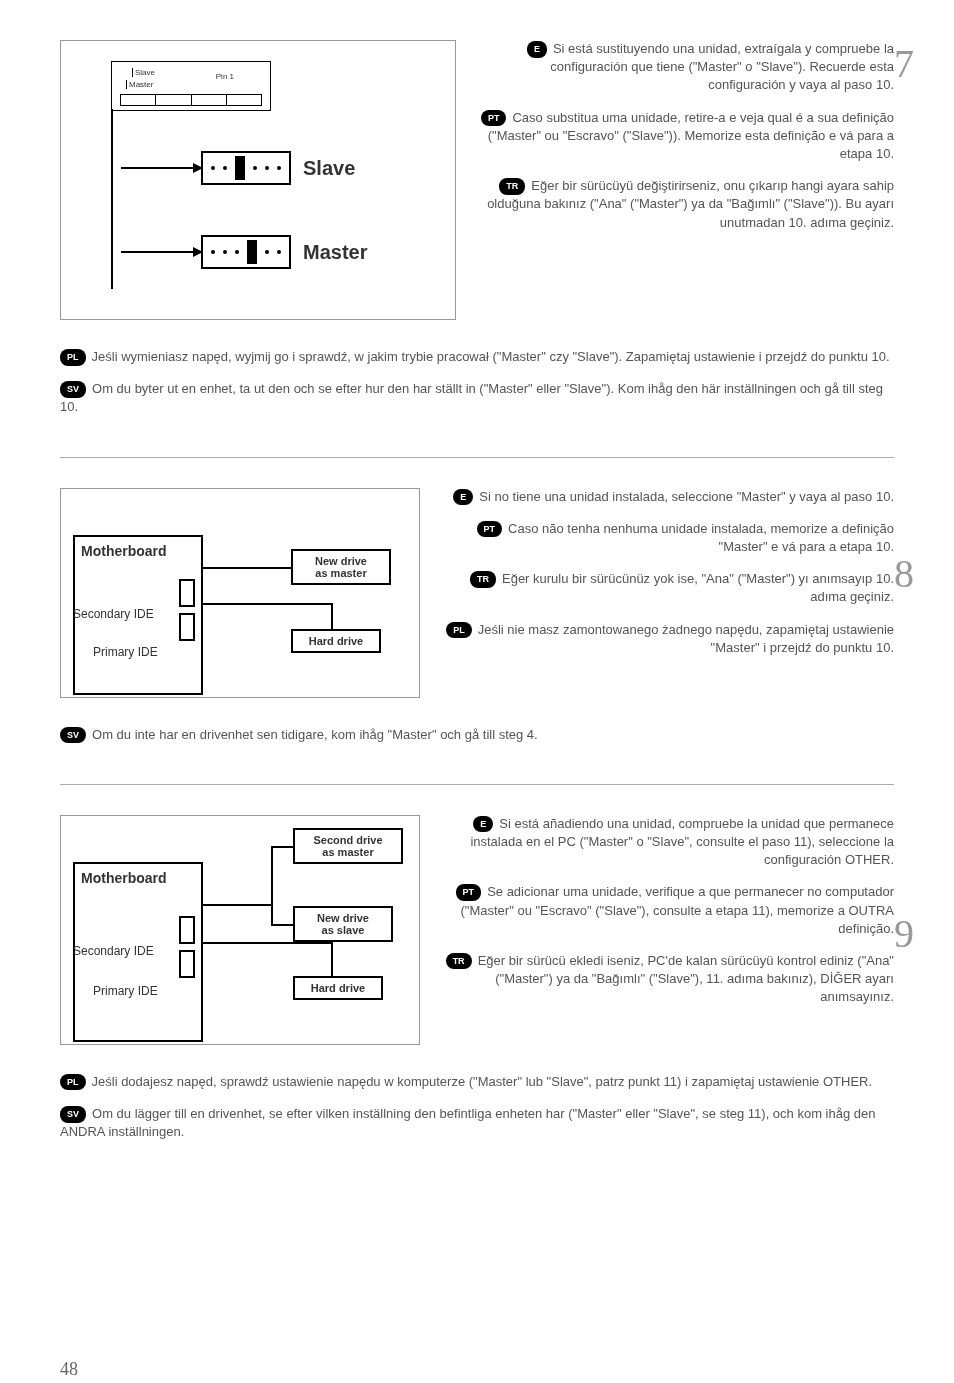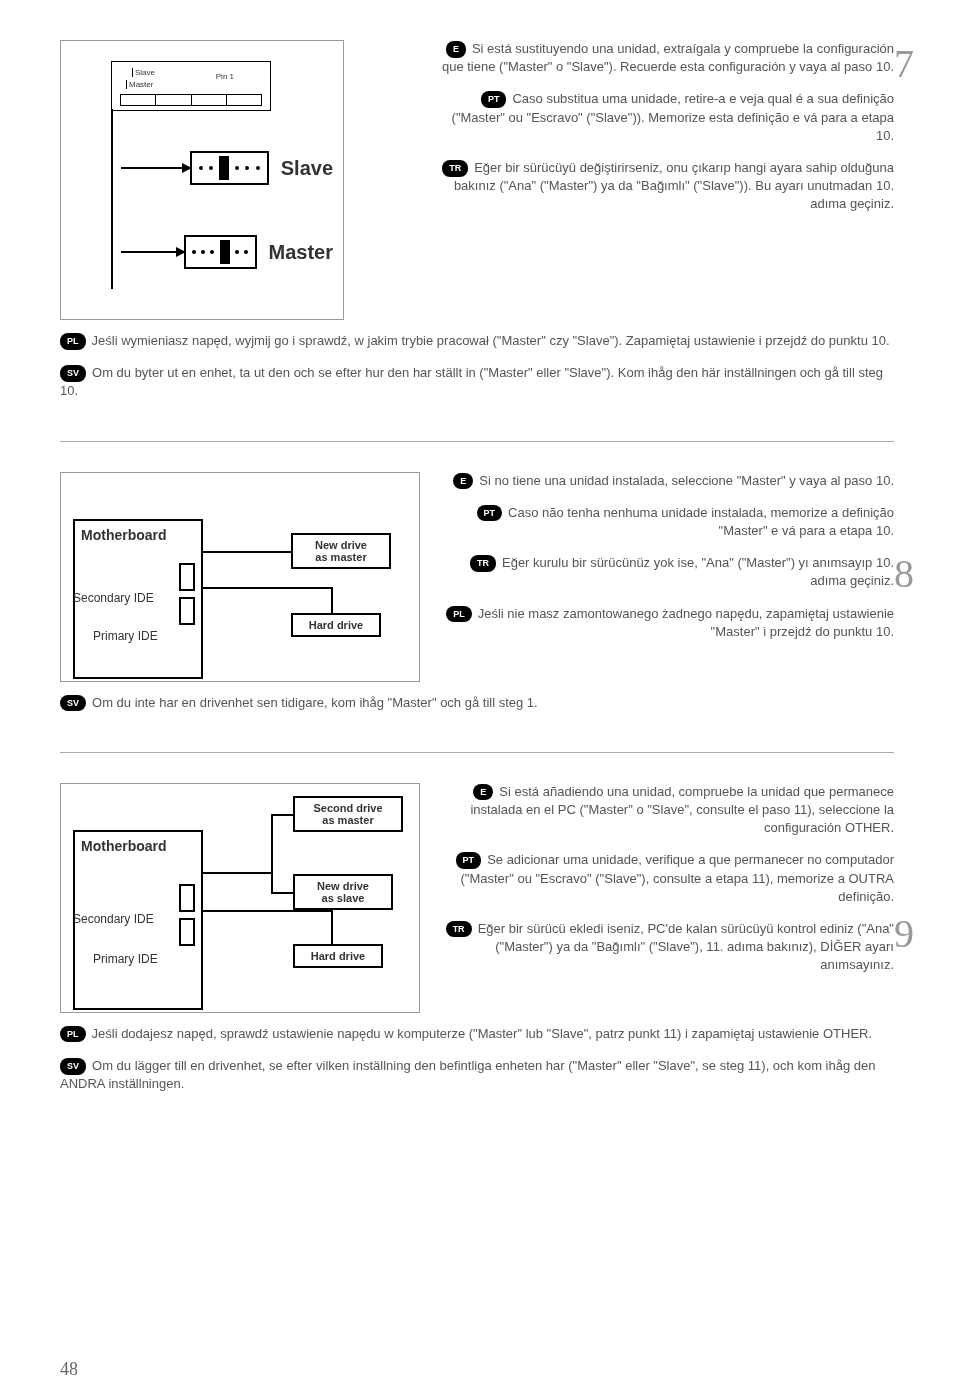--- a/index.html
+++ b/index.html
@@ -5,25 +5,25 @@
     * { margin: 0; padding: 0; box-sizing: border-box; }
     body { font-family: Arial, Helvetica, sans-serif; font-size: 13px; color: #333; width: 954px; background: #fff; padding: 40px 60px 20px 60px; }
     .page { position: relative; min-height: 1340px; }
     .step { margin-bottom: 40px; }
     .step-row { display: flex; gap: 20px; align-items: flex-start; }
     .img-col { flex: 0 0 360px; }
     .text-col { flex: 1; text-align: right; }
     .step-num { position: absolute; right: -20px; font-size: 40px; font-weight: 300; color: #999; font-family: Georgia, serif; }
     .lang-block { margin-bottom: 14px; line-height: 1.4; color: #555; }
     .lang-pill { display: inline-block; background: #000; color: #fff; font-size: 9px; font-weight: bold; padding: 2px 7px; border-radius: 8px; margin-right: 6px; vertical-align: 1px; }
-    .full-width-lang { margin-top: 12px; }
+    .full-width-lang { margin-top: 28px; }
     hr.sep { border: none; border-top: 1px solid #aaa; margin: 30px 0; }
     .page-num { position: absolute; bottom: 0; left: 0; font-size: 18px; font-family: Georgia, serif; color: #666; }
     
-    .diagram1 { border: 1px solid #999; height: 280px; width: 284px; position: relative; padding: 10px; }
+    .diagram1 { border: 1px solid #999; height: 280px; width: 396px; position: relative; padding: 10px; }
     .diagram1 .board { width: 160px; height: 50px; border: 1px solid #000; margin: 10px 0 0 40px; position: relative; background: #fff; }
     .diagram1 .board .lbl-slave { position: absolute; left: 20px; top: 6px; font-size: 8px; border-left: 1px solid #000; padding-left: 2px; }
     .diagram1 .board .lbl-master { position: absolute; left: 14px; top: 18px; font-size: 8px; border-left: 1px solid #000; padding-left: 2px; }
     .diagram1 .board .lbl-pin { position: absolute; right: 36px; top: 10px; font-size: 8px; }
     .diagram1 .board .pinrow { position: absolute; bottom: 4px; left: 8px; right: 8px; height: 12px; border: 1px solid #000; display: flex; }
     .diagram1 .board .pinrow > div { flex: 1; border-right: 1px solid #000; }
     .diagram1 .board .pinrow > div:last-child { border-right: none; }
     .diagram1 .jumper-row { display: flex; align-items: center; margin-top: 40px; }
     .diagram1 .arrow-line { width: 80px; border-top: 2px solid #000; position: relative; }
     .diagram1 .arrow-line::after { content: ''; position: absolute; right: -2px; top: -6px; border-left: 10px solid #000; border-top: 5px solid transparent; border-bottom: 5px solid transparent; }
@@ -124,21 +124,21 @@
         </div>
       </div>
       <div class="text-col">
         <div class="lang-block"><span class="lang-pill">E</span><span>Si no tiene una unidad instalada, seleccione "Master" y vaya al paso 10.</span></div>
         <div class="lang-block"><span class="lang-pill">PT</span><span>Caso não tenha nenhuma unidade instalada, memorize a definição "Master" e vá para a etapa 10.</span></div>
         <div class="lang-block"><span class="lang-pill">TR</span><span>Eğer kurulu bir sürücünüz yok ise, "Ana" ("Master") yı anımsayıp 10. adıma geçiniz.</span></div>
         <div class="lang-block"><span class="lang-pill">PL</span><span>Jeśli nie masz zamontowanego żadnego napędu, zapamiętaj ustawienie "Master" i przejdź do punktu 10.</span></div>
       </div>
     </div>
     <div class="full-width-lang">
-      <div class="lang-block"><span class="lang-pill">SV</span><span>Om du inte har en drivenhet sen tidigare, kom ihåg "Master" och gå till steg 1.</span></div>
+      <div class="lang-block"><span class="lang-pill">SV</span><span>Om du inte har en drivenhet sen tidigare, kom ihåg "Master" och gå till steg 4.</span></div>
     </div>
   </div>
 
   <hr class="sep">
 
   <div class="step">
     <div class="step-num" style="top:870px;">9</div>
     <div class="step-row">
       <div class="img-col">
         <div class="mb-diagram" style="height:230px;">

